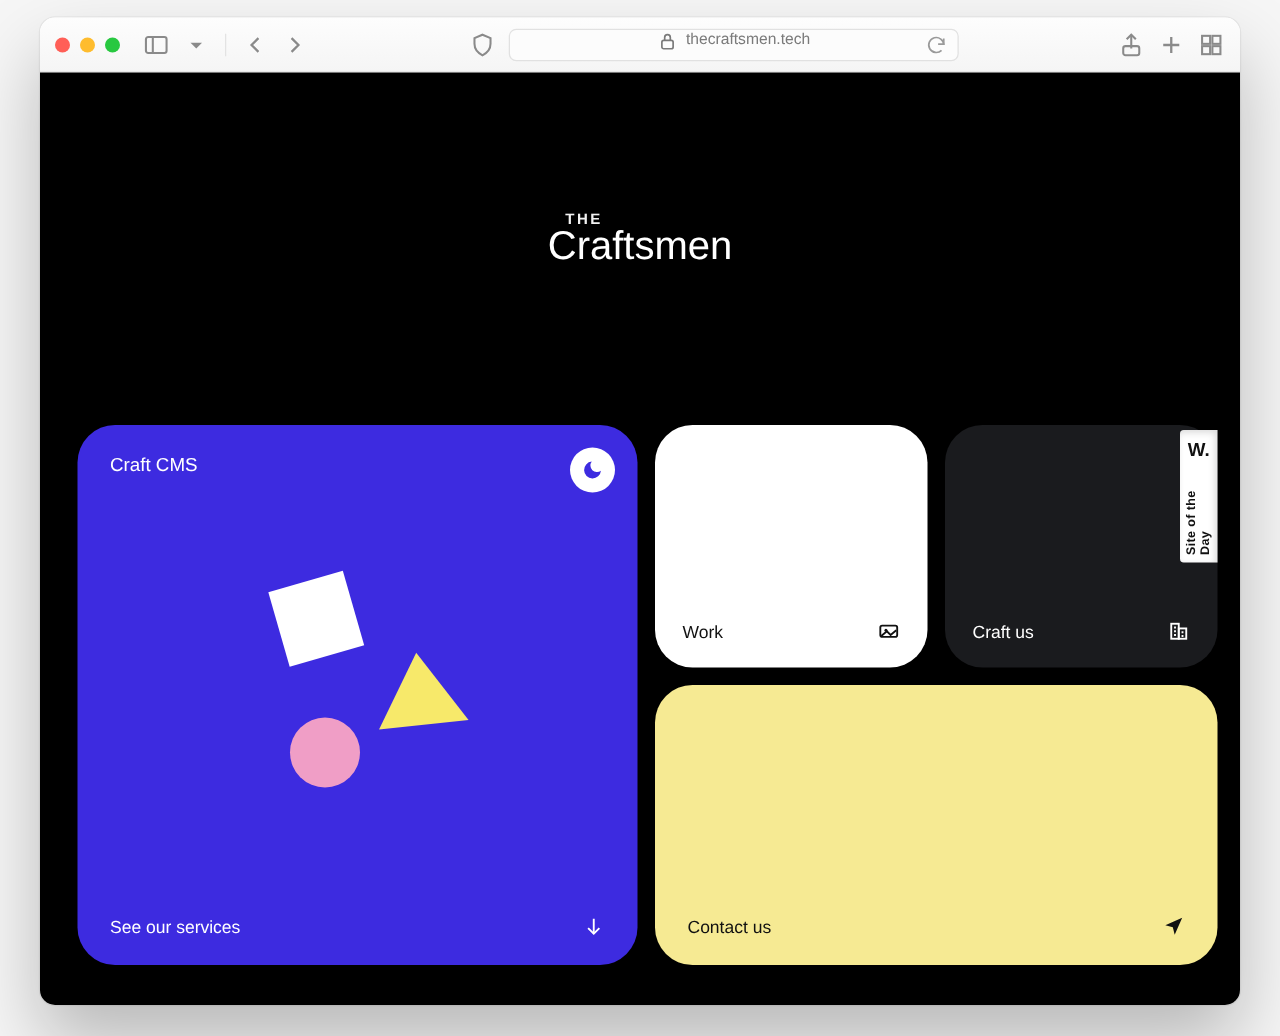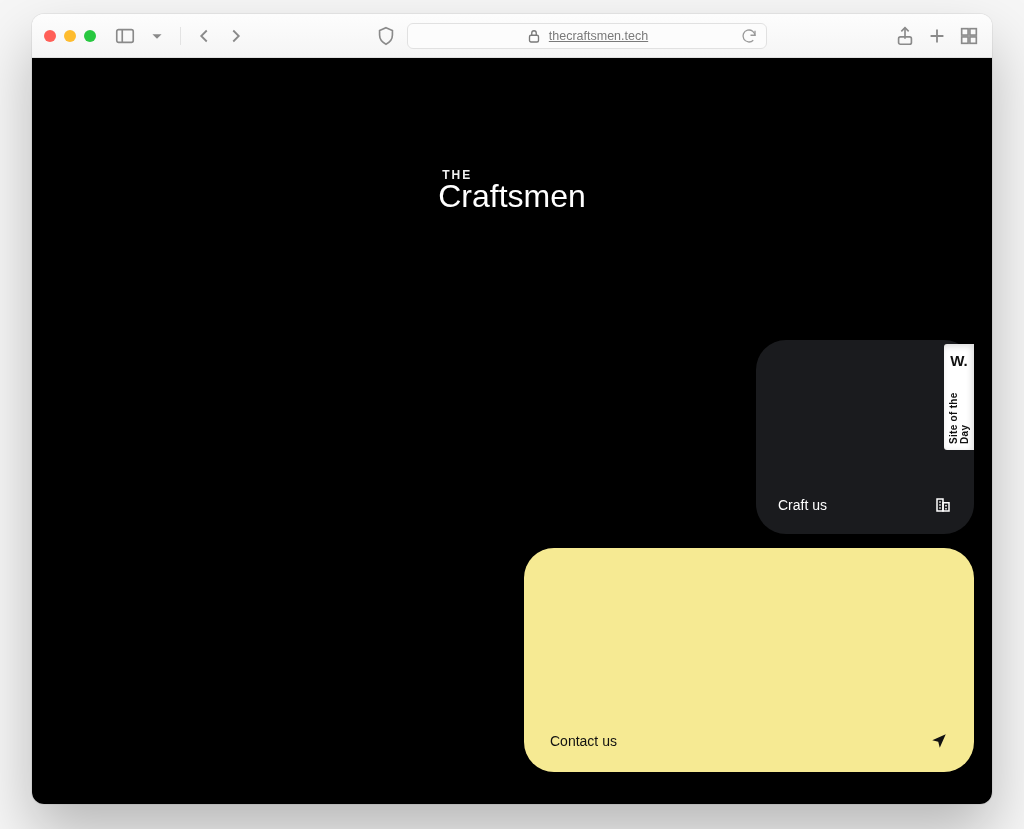--- a/index.html
+++ b/index.html
@@ -44,25 +44,24 @@
 
   .tb-btn { width:22px;height:22px; display:flex;align-items:center;justify-content:center; color:#8a8a8a; cursor:pointer;}
   .tb-sep { width:1px; height:18px; background:#e3e3e3; margin:0 2px;}
   .tb-spacer{flex:1 0 0;}
   .addressbar{
     flex: 0 0 360px;
     height:26px;
     border:1px solid #e1e1e1;
     border-radius:6px;
     background:#fcfcfc;
-    display:flex; align-items:center; justify-content:center;
+    display:flex; align-items:flex-start; justify-content:center;
     gap:6px;
     font-size:12.5px; color:#7a7a7a;
     position: relative;
-    text-decoration: underline;
   }
   .addressbar .refresh{
     position:absolute; right:8px; top:50%; transform:translateY(-50%);
     color:#9a9a9a;
   }
 
   
   .viewport{
     flex:1 1 auto;
     background:#000;
@@ -74,21 +73,21 @@
     position:absolute;
     top: 110px;
     left:50%; transform:translateX(-50%);
     text-align:center;
     color:#fff;
   }
   .hero-logo .the{
     font-size:12px; font-weight:700; letter-spacing:2px;
     text-transform:uppercase; color:#f2f2f2;
     margin-bottom:-2px;
-    margin-left: 4px;
+    margin-left: 14px;
     text-align:left;
   }
   .hero-logo .brand{
     font-size:32px; line-height:1;
     font-weight:500;
     color:#fff;
   }
 
   .grid{
     position:absolute;
@@ -262,21 +261,58 @@
 
   <div class="viewport">
 
     <div class="hero-logo">
       <div class="the">THE</div>
       <div class="brand">Craftsmen</div>
     </div>
 
     <div class="grid">
 
-
+      <div class="card card-blue">
+        <div class="top-label">Craft CMS</div>
+
+        <div class="badge-circle">
+          <span class="icon">
+            <svg viewBox="0 0 24 24" fill="#3d2be0">
+                <path d="M21 12.8A9 9 0 1111.2 3a7 7 0 009.8 9.8z"></path>
+              </svg>
+          </span>
+        </div>
+
+        <div class="shape-square"></div>
+        <div class="shape-tri"></div>
+        <div class="shape-circ"></div>
+
+        <div class="bottom-row">
+          <span>See our services</span>
+          <span class="icon">
+            <svg viewBox="0 0 24 24" fill="none" stroke="#fff" stroke-width="2">
+                <line x1="12" y1="4" x2="12" y2="20"></line>
+                <polyline points="6 14 12 20 18 14"></polyline>
+              </svg>
+          </span>
+        </div>
+      </div>
+
+      <div class="card card-white">
+        <div class="bottom-row">
+          <span>Work</span>
+          <span class="icon">
+            <svg viewBox="0 0 24 24" fill="none" stroke="#111" stroke-width="2">
+                <rect x="3" y="6" width="18" height="12" rx="2"></rect>
+                <circle cx="9" cy="11" r="1.6" fill="#111" stroke="none"></circle>
+                <polyline points="4 17 10 12 14 16 20 11"></polyline>
+              </svg>
+          </span>
+        </div>
+      </div>
 
       <div class="card card-dark">
         <div class="ribbon">
           <div class="w">W.</div>
           <div class="txt">Site of the Day</div>
         </div>
         <div class="bottom-row">
           <span>Craft us</span>
           <span class="icon">
             <svg viewBox="0 0 24 24" fill="none" stroke="#fff" stroke-width="2">

